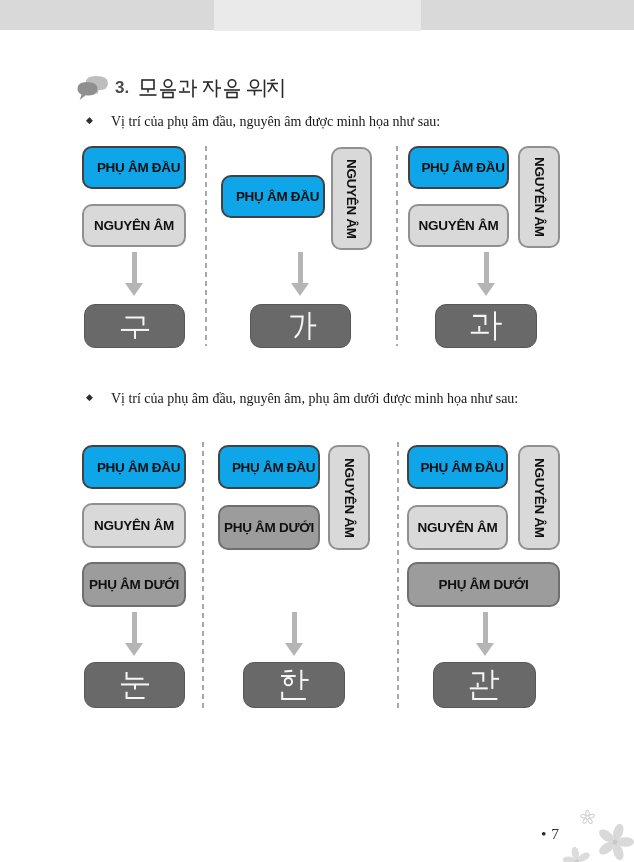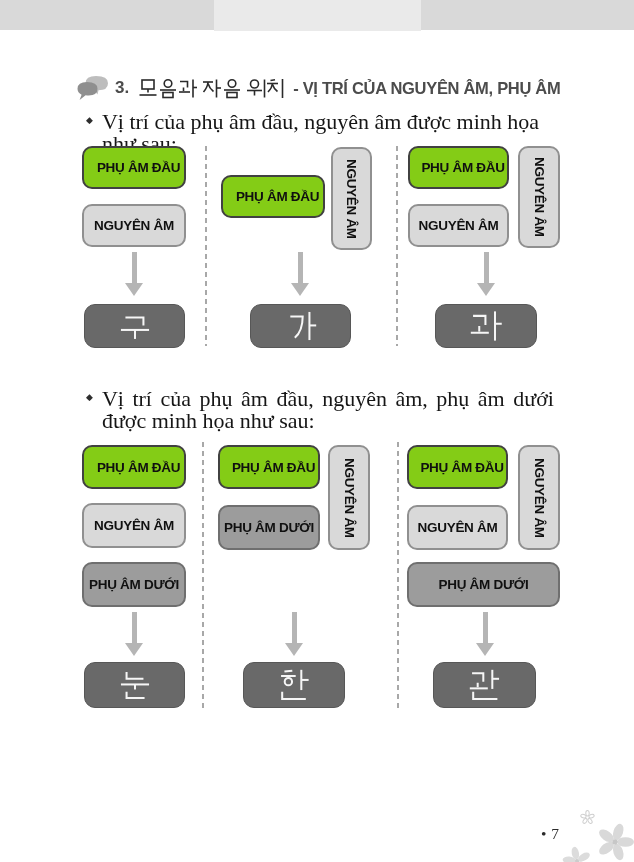--- a/index.html
+++ b/index.html
@@ -11,27 +11,27 @@
   .seg-m{left:214px;width:207px;height:31px;background:#eaeaea;}
   .seg-r{left:421px;width:213px;background:#d9d9d9;}
   
   .heading{position:absolute;left:76px;top:72px;height:32px;display:flex;align-items:center;gap:5px;}
   .h-num{font-family:"Liberation Sans",sans-serif;font-weight:bold;font-size:17px;color:#4c4c4c;margin-right:4px;}
   .h-kr{display:inline-flex;align-items:center;}
   .h-vi{font-family:"Liberation Sans",sans-serif;font-weight:bold;font-size:16.5px;color:#4c4c4c;letter-spacing:-0.3px;white-space:nowrap;}
   
   .bullet{position:absolute;display:flex;gap:9px;}
   .marker{font-family:"DejaVu Sans",sans-serif;font-size:9px;color:#2e2e2e;padding-top:4px;}
-  .btext{font-size:22px;line-height:22px;color:#161616;}
+  .btext{font-size:14px;line-height:22px;color:#161616;margin-left:9px;}
   .b2 .btext{width:452px;text-align:justify;}
   
   .lblbox{position:absolute;box-sizing:border-box;display:flex;align-items:center;justify-content:center;
           border-radius:10px;font-family:"Liberation Sans",sans-serif;font-weight:bold;
           font-size:13.5px;letter-spacing:-0.3px;color:#101010;white-space:nowrap;}
-  .w{background:#84cc16;border:2px solid #414141;padding-left:9px;}
+  .w{background:#0ea5e9;border:2px solid #414141;padding-left:9px;}
   .lg{background:#d9d9d9;border:2px solid #909090;}
   .mg{background:#9c9c9c;border:2px solid #6f6f6f;}
   .vert{writing-mode:vertical-rl;}
   .result{position:absolute;box-sizing:border-box;background:#696969;border:1px solid #575757;
           border-radius:11px;display:flex;align-items:center;justify-content:center;}
   .result svg{display:block;}
   
   .arrow{position:absolute;width:18px;display:flex;flex-direction:column;align-items:center;}
   .arrow .stem{width:5px;height:31px;background:#b5b5b5;}
   .arrow .head{width:0;height:0;border-left:9px solid transparent;border-right:9px solid transparent;
@@ -100,21 +100,20 @@
           </g>
         <g transform="translate(128 0)">
             <path d="M4.5 2 L9 1.2"></path>
             <path d="M1 5 H12"></path>
             <path d="M6.5 5 Q6 9.5 2 13.5"></path>
             <path d="M6.5 6 Q8 10.5 11.5 13"></path>
             <path d="M16.5 0.5 V19.5"></path>
           </g>
       </svg>
     </span>
-    <span class="h-vi">- VỊ TRÍ CỦA NGUYÊN ÂM, PHỤ ÂM</span>
   </div>
 
   <div class="bullet b1" style="left:86px;top:111px;width:480px;">
     <span class="marker">◆</span>
     <span class="btext">Vị trí của phụ âm đầu, nguyên âm được minh họa như sau:</span>
   </div>
 
   <div class="lblbox w" style="left:82px;top:146px;width:104px;height:43px;">PHỤ ÂM ĐẦU</div>
   <div class="lblbox lg" style="left:82px;top:204px;width:104px;height:43px;">NGUYÊN ÂM</div>
   <div class="arrow" style="left:125px;top:252px;">

